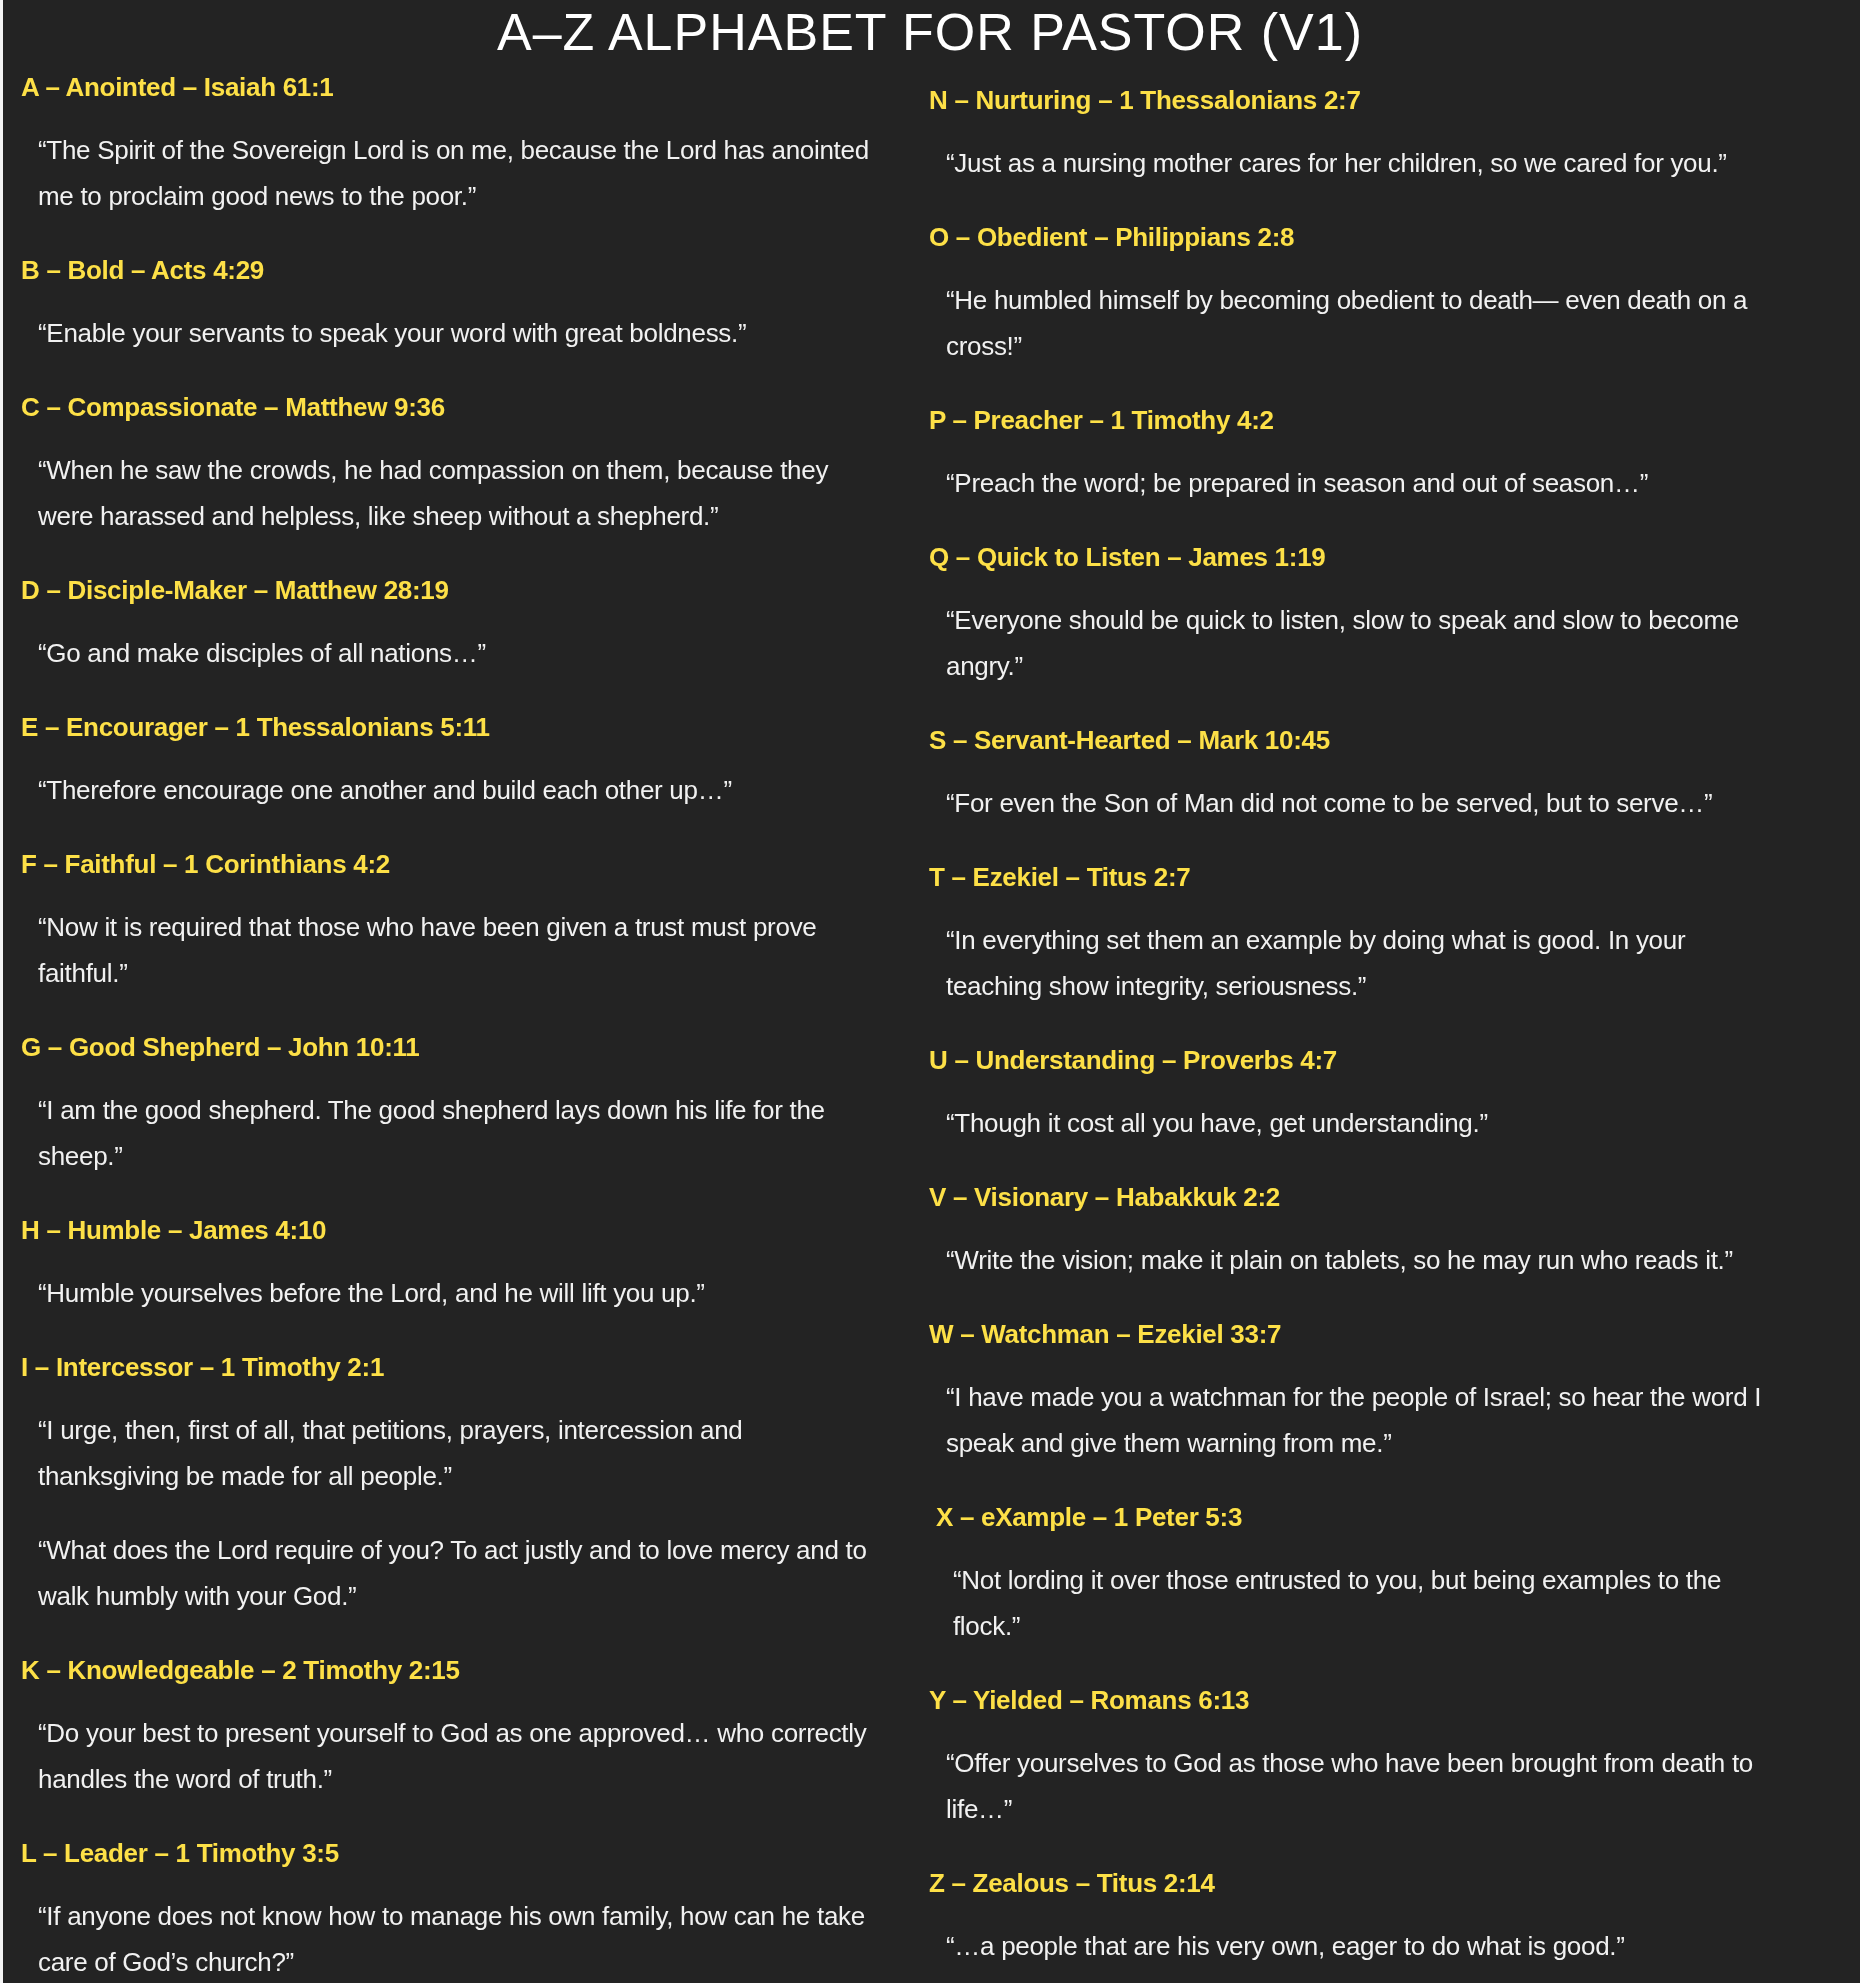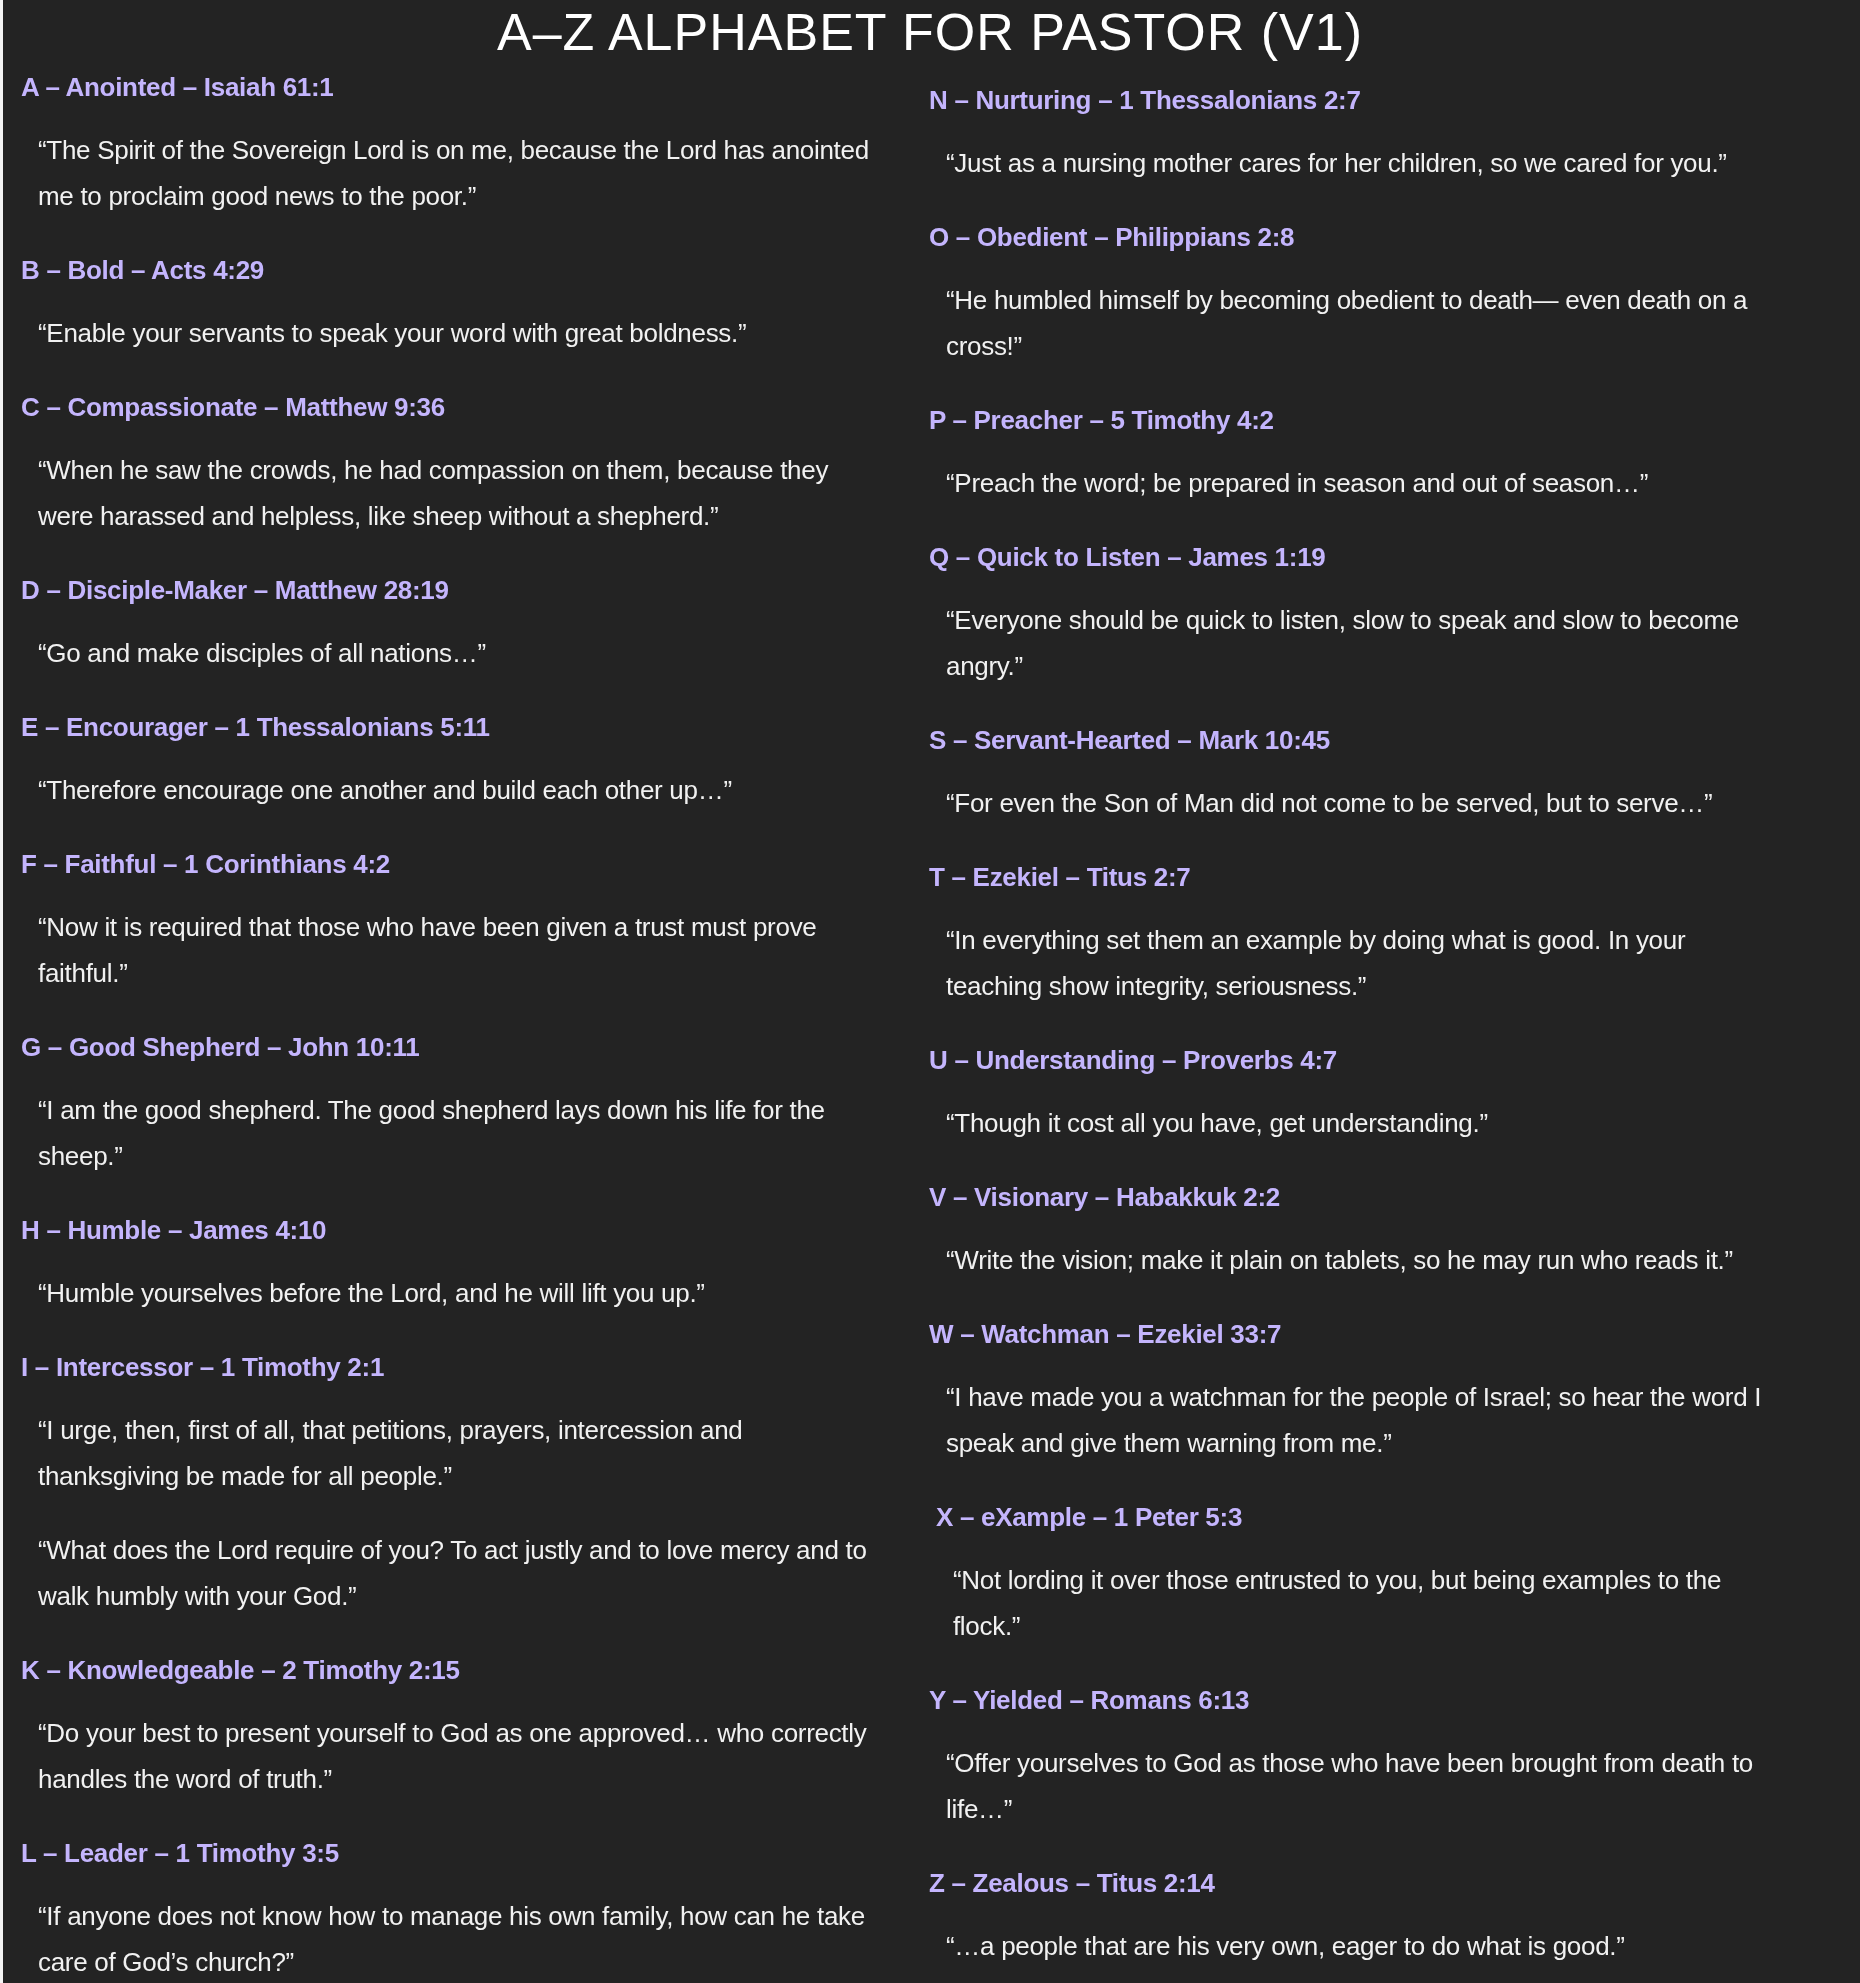--- a/index.html
+++ b/index.html
@@ -32,21 +32,21 @@
   }
   .col { position: absolute; }
   .col-left  { left: 21px;  top: 64px; width: 894px; }
   .col-right { left: 929px; top: 77px; width: 908px; }
   .entry { margin: 0 0 28px 0; }
   .entry h3 {
     margin: 0;
     font-size: 26px;
     line-height: 46px;
     font-weight: 700;
-    color: #c4b5fd;
+    color: #fde047;
     letter-spacing: -0.3px;
     white-space: pre;
   }
   .entry p {
     margin: 17px;
     font-size: 26px;
     line-height: 46px;
     font-weight: 400;
     color: #f1f1f1;
     letter-spacing: -0.3px;
@@ -124,21 +124,21 @@
       <div class="entry">
         <h3>N – Nurturing – 1 Thessalonians 2:7</h3>
         <p>“Just as a nursing mother cares for her children, so we cared for you.”</p>
       </div>
       <div class="entry">
         <h3>O – Obedient – Philippians 2:8</h3>
         <p>“He humbled himself by becoming obedient to death— even death on a
 cross!”</p>
       </div>
       <div class="entry">
-        <h3>P – Preacher – 5 Timothy 4:2</h3>
+        <h3>P – Preacher – 1 Timothy 4:2</h3>
         <p>“Preach the word; be prepared in season and out of season…”</p>
       </div>
       <div class="entry">
         <h3>Q – Quick to Listen – James 1:19</h3>
         <p>“Everyone should be quick to listen, slow to speak and slow to become
 angry.”</p>
       </div>
       <div class="entry">
         <h3>S – Servant-Hearted – Mark 10:45</h3>
         <p>“For even the Son of Man did not come to be served, but to serve…”</p>

